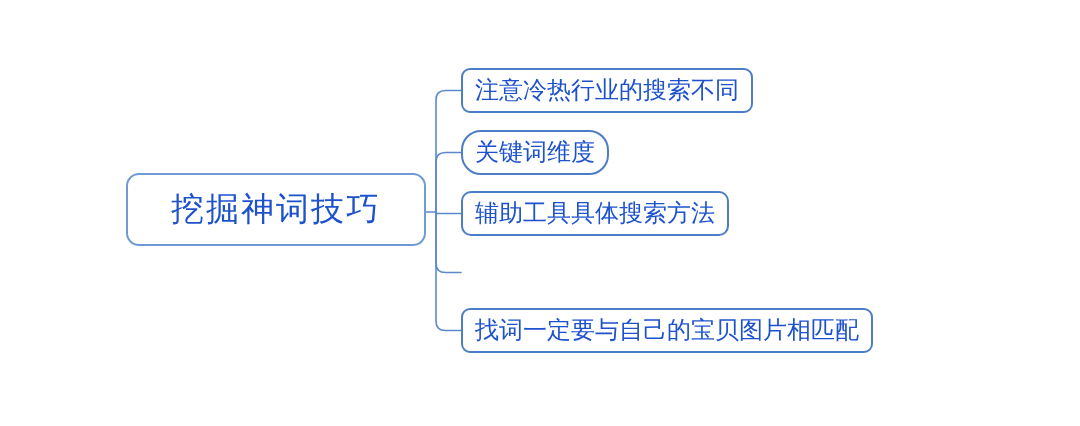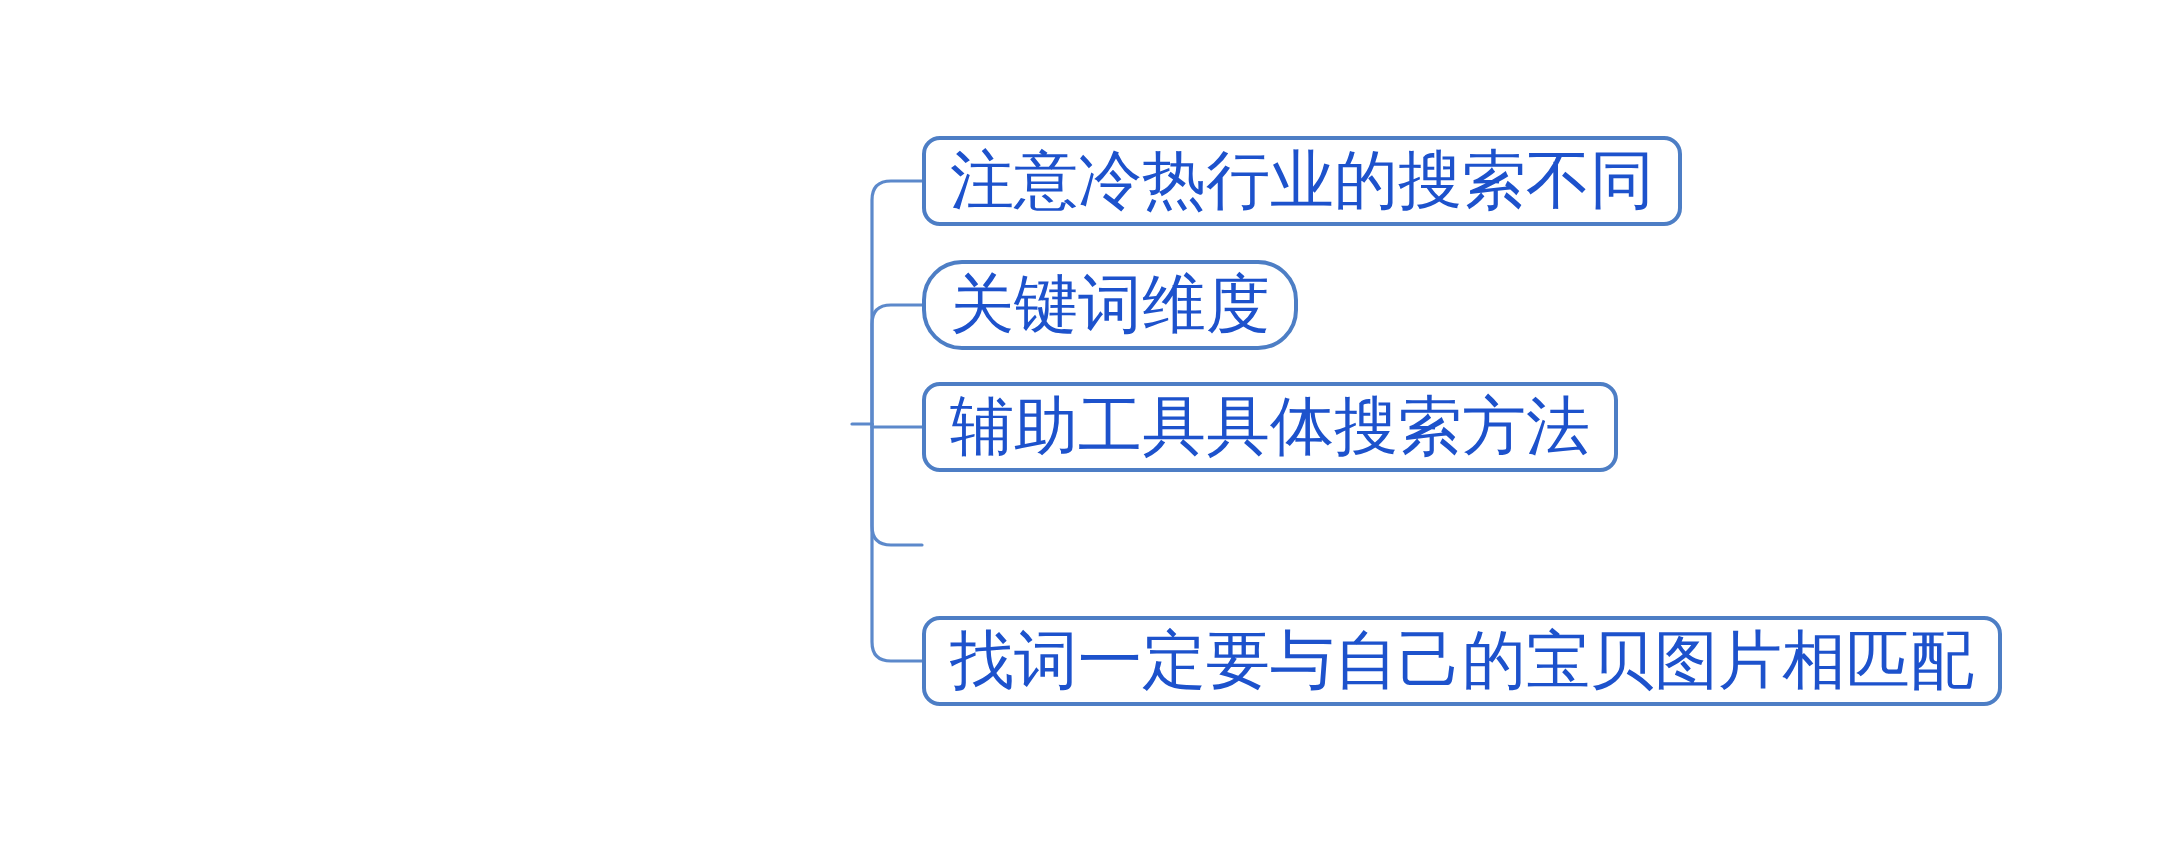--- a/index.html
+++ b/index.html
@@ -33,43 +33,46 @@
     border-radius:13px;
     font-size:33px;
     letter-spacing:2px;
     display:flex;align-items:center;justify-content:center;
   }
   .branch-node{
     height:45px;line-height:41px;
     padding:0 12px;
     border:2px solid var(--node-border);
     border-radius:9px;
-    font-size:32px;
+    font-size:24px;
     left:461px;
   }
   .branch-1{top:68px;}
   .branch-2{top:130px;border-radius:20px;}
-  .branch-3{top:191px;}
+  .branch-3{top:191px;border-radius:10px;}
   .branch-4{top:250px;}
   .branch-5{top:308px;font-family:Liberation Serif, serif;}
 </style>
 </head>
 <body>
 
 <div class="canvas">
 
   <svg class="connectors" viewBox="0 0 1080 426" xmlns="http://www.w3.org/2000/svg">
     <path d="M 426 212 H 436"></path>
     <path d="M 436 212 V 100 Q 436 90.5 445.5 90.5 H 461"></path>
     <path d="M 436 212 V 162 Q 436 152.5 445.5 152.5 H 461"></path>
     <path d="M 436 213.5 H 461"></path>
     <path d="M 436 212 V 263 Q 436 272.5 445.5 272.5 H 461"></path>
     <path d="M 436 212 V 321 Q 436 330.5 445.5 330.5 H 461"></path>
   </svg>
 
+  <div class="node root-node">
+    <span>挖掘神词技巧</span>
+  </div>
 
   <div class="node branch-node branch-1">
     <span>注意冷热行业的搜索不同</span>
   </div>
 
   <div class="node branch-node branch-2">
     <span>关键词维度</span>
   </div>
 
   <div class="node branch-node branch-3">

